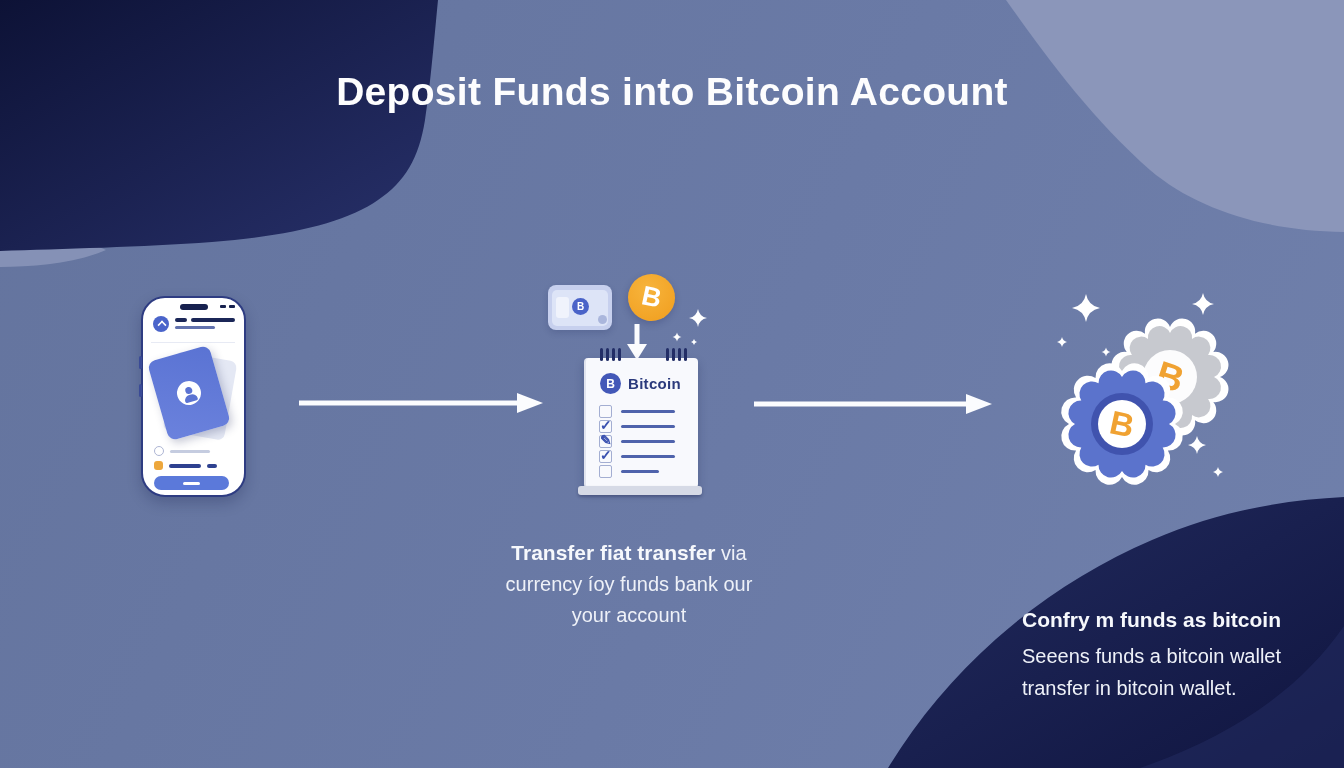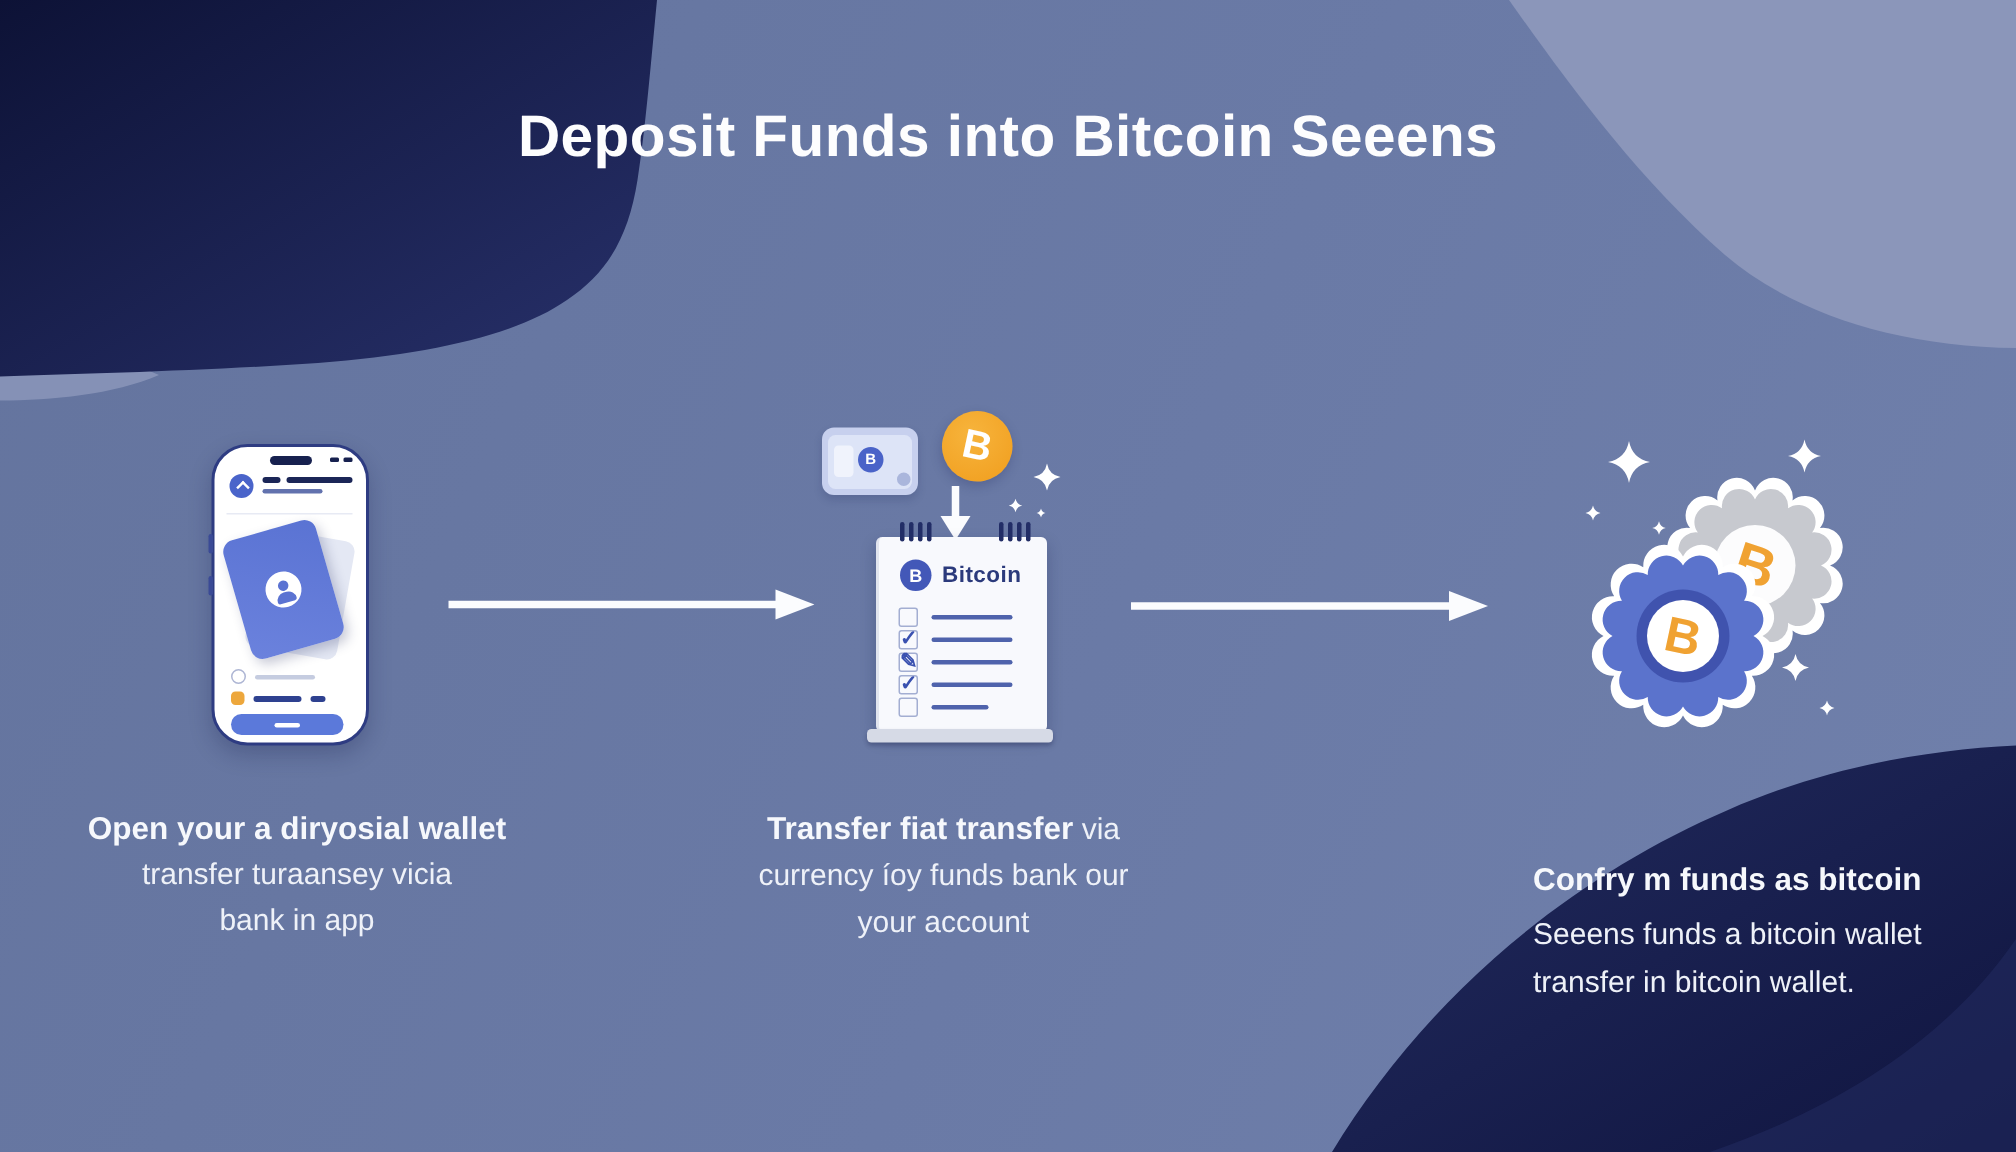--- a/index.html
+++ b/index.html
@@ -86,21 +86,21 @@
   .np-box{width:11px;height:11px;border:1.5px solid #a3aed2;border-radius:2px;color:#3a51b0;font-size:14px;font-weight:700;line-height:8px;text-align:center;overflow:visible;}
   .np-line{height:3px;background:#4f63ac;border-radius:2px;margin-left:9px;}
   .w54{width:54px;} .w38{width:38px;}
   .np-base{position:absolute;left:578px;top:486px;width:124px;height:9px;background:#d6dae6;border-radius:3px;box-shadow:0 2px 3px rgba(20,28,70,.3);}
 
   
   .caption{position:absolute;color:#eef1f8;font-size:20px;line-height:31px;text-align:center;}
   .caption .bold{font-size:21px;font-weight:700;color:#f6f8fc;}
   .cap1{left:37px;top:537px;width:322px;}
   .cap2{left:468px;top:537px;width:322px;}
-  .cap3{left:1022px;top:571px;width:290px;text-align:left;line-height:32px;}
+  .cap3{left:1022px;top:604px;width:290px;text-align:left;line-height:32px;}
   .cap3 .bold{display:block;margin-bottom:4px;}
 </style>
 </head>
 <body>
 
 <div class="canvas">
 
   <svg class="bg" width="1344" height="768" viewBox="0 0 1344 768">
     <defs>
       <linearGradient id="gTL" x1="0" y1="0" x2="1" y2="1">
@@ -112,21 +112,21 @@
           <stop offset="1" stop-color="#101540"></stop>
       </linearGradient>
     </defs>
     <path fill="#8b96ba" d="M1006,0 C1040,48 1090,118 1150,170 C1196,209 1264,231 1344,232 L1344,0 Z"></path>
     <path fill="#8d99bb" opacity="0.8" d="M0,232 C45,231 85,240 106,250 C76,263 34,267 0,267 Z"></path>
     <path fill="url(#gTL)" d="M0,0 L438,0 C433,52 430,88 425,120 C419,158 405,182 378,200 C345,223 288,236 212,242 C142,247 62,249 0,251 Z"></path>
     <path fill="url(#gBR)" d="M888,768 C916,722 952,678 996,639 C1042,598 1096,564 1152,540 C1216,512 1282,500 1344,497 L1344,768 Z"></path>
     <path fill="#232c61" opacity="0.55" d="M1344,768 L1140,768 C1230,737 1300,690 1344,626 Z"></path>
   </svg>
 
-  <h1 class="title">Deposit Funds into Bitcoin Seeens</h1>
+  <h1 class="title">Deposit Funds into Bitcoin Account</h1>
 
   <div class="phone">
     <span class="ph-nub" style="top:58px"></span>
     <span class="ph-nub" style="top:86px"></span>
     <div class="notch"></div>
     <div class="ph-status">
         <i></i>
         <i></i>
       </div>
     <div class="ph-header">
@@ -252,25 +252,20 @@
     <g fill="#ffffff">
       <path transform="translate(68,30)" d="M0,-14 Q2.2,-2.2 14,0 Q2.2,2.2 0,14 Q-2.2,2.2 -14,0 Q-2.2,-2.2 0,-14 Z"></path>
       <path transform="translate(185,26)" d="M0,-11 Q1.8,-1.8 11,0 Q1.8,1.8 0,11 Q-1.8,1.8 -11,0 Q-1.8,-1.8 0,-11 Z"></path>
       <path transform="translate(44,64)" d="M0,-5 Q0.9,-0.9 5,0 Q0.9,0.9 0,5 Q-0.9,0.9 -5,0 Q-0.9,-0.9 0,-5 Z"></path>
       <path transform="translate(88,74)" d="M0,-4.5 Q0.8,-0.8 4.5,0 Q0.8,0.8 0,4.5 Q-0.8,0.8 -4.5,0 Q-0.8,-0.8 0,-4.5 Z"></path>
       <path transform="translate(179,167)" d="M0,-9 Q1.5,-1.5 9,0 Q1.5,1.5 0,9 Q-1.5,1.5 -9,0 Q-1.5,-1.5 0,-9 Z"></path>
       <path transform="translate(200,194)" d="M0,-5 Q0.9,-0.9 5,0 Q0.9,0.9 0,5 Q-0.9,0.9 -5,0 Q-0.9,-0.9 0,-5 Z"></path>
     </g>
   </svg>
 
-  <div class="caption cap1">
-    <div class="bold">Open your a diryosial wallet</div>
-    <div>transfer turaansey vicia</div>
-    <div>bank in app</div>
-  </div>
 
   <div class="caption cap2">
     <div>
       <span class="bold">Transfer fiat transfer</span>
       <span>via</span>
     </div>
     <div>currency íoy funds bank our</div>
     <div>your account</div>
   </div>
 

